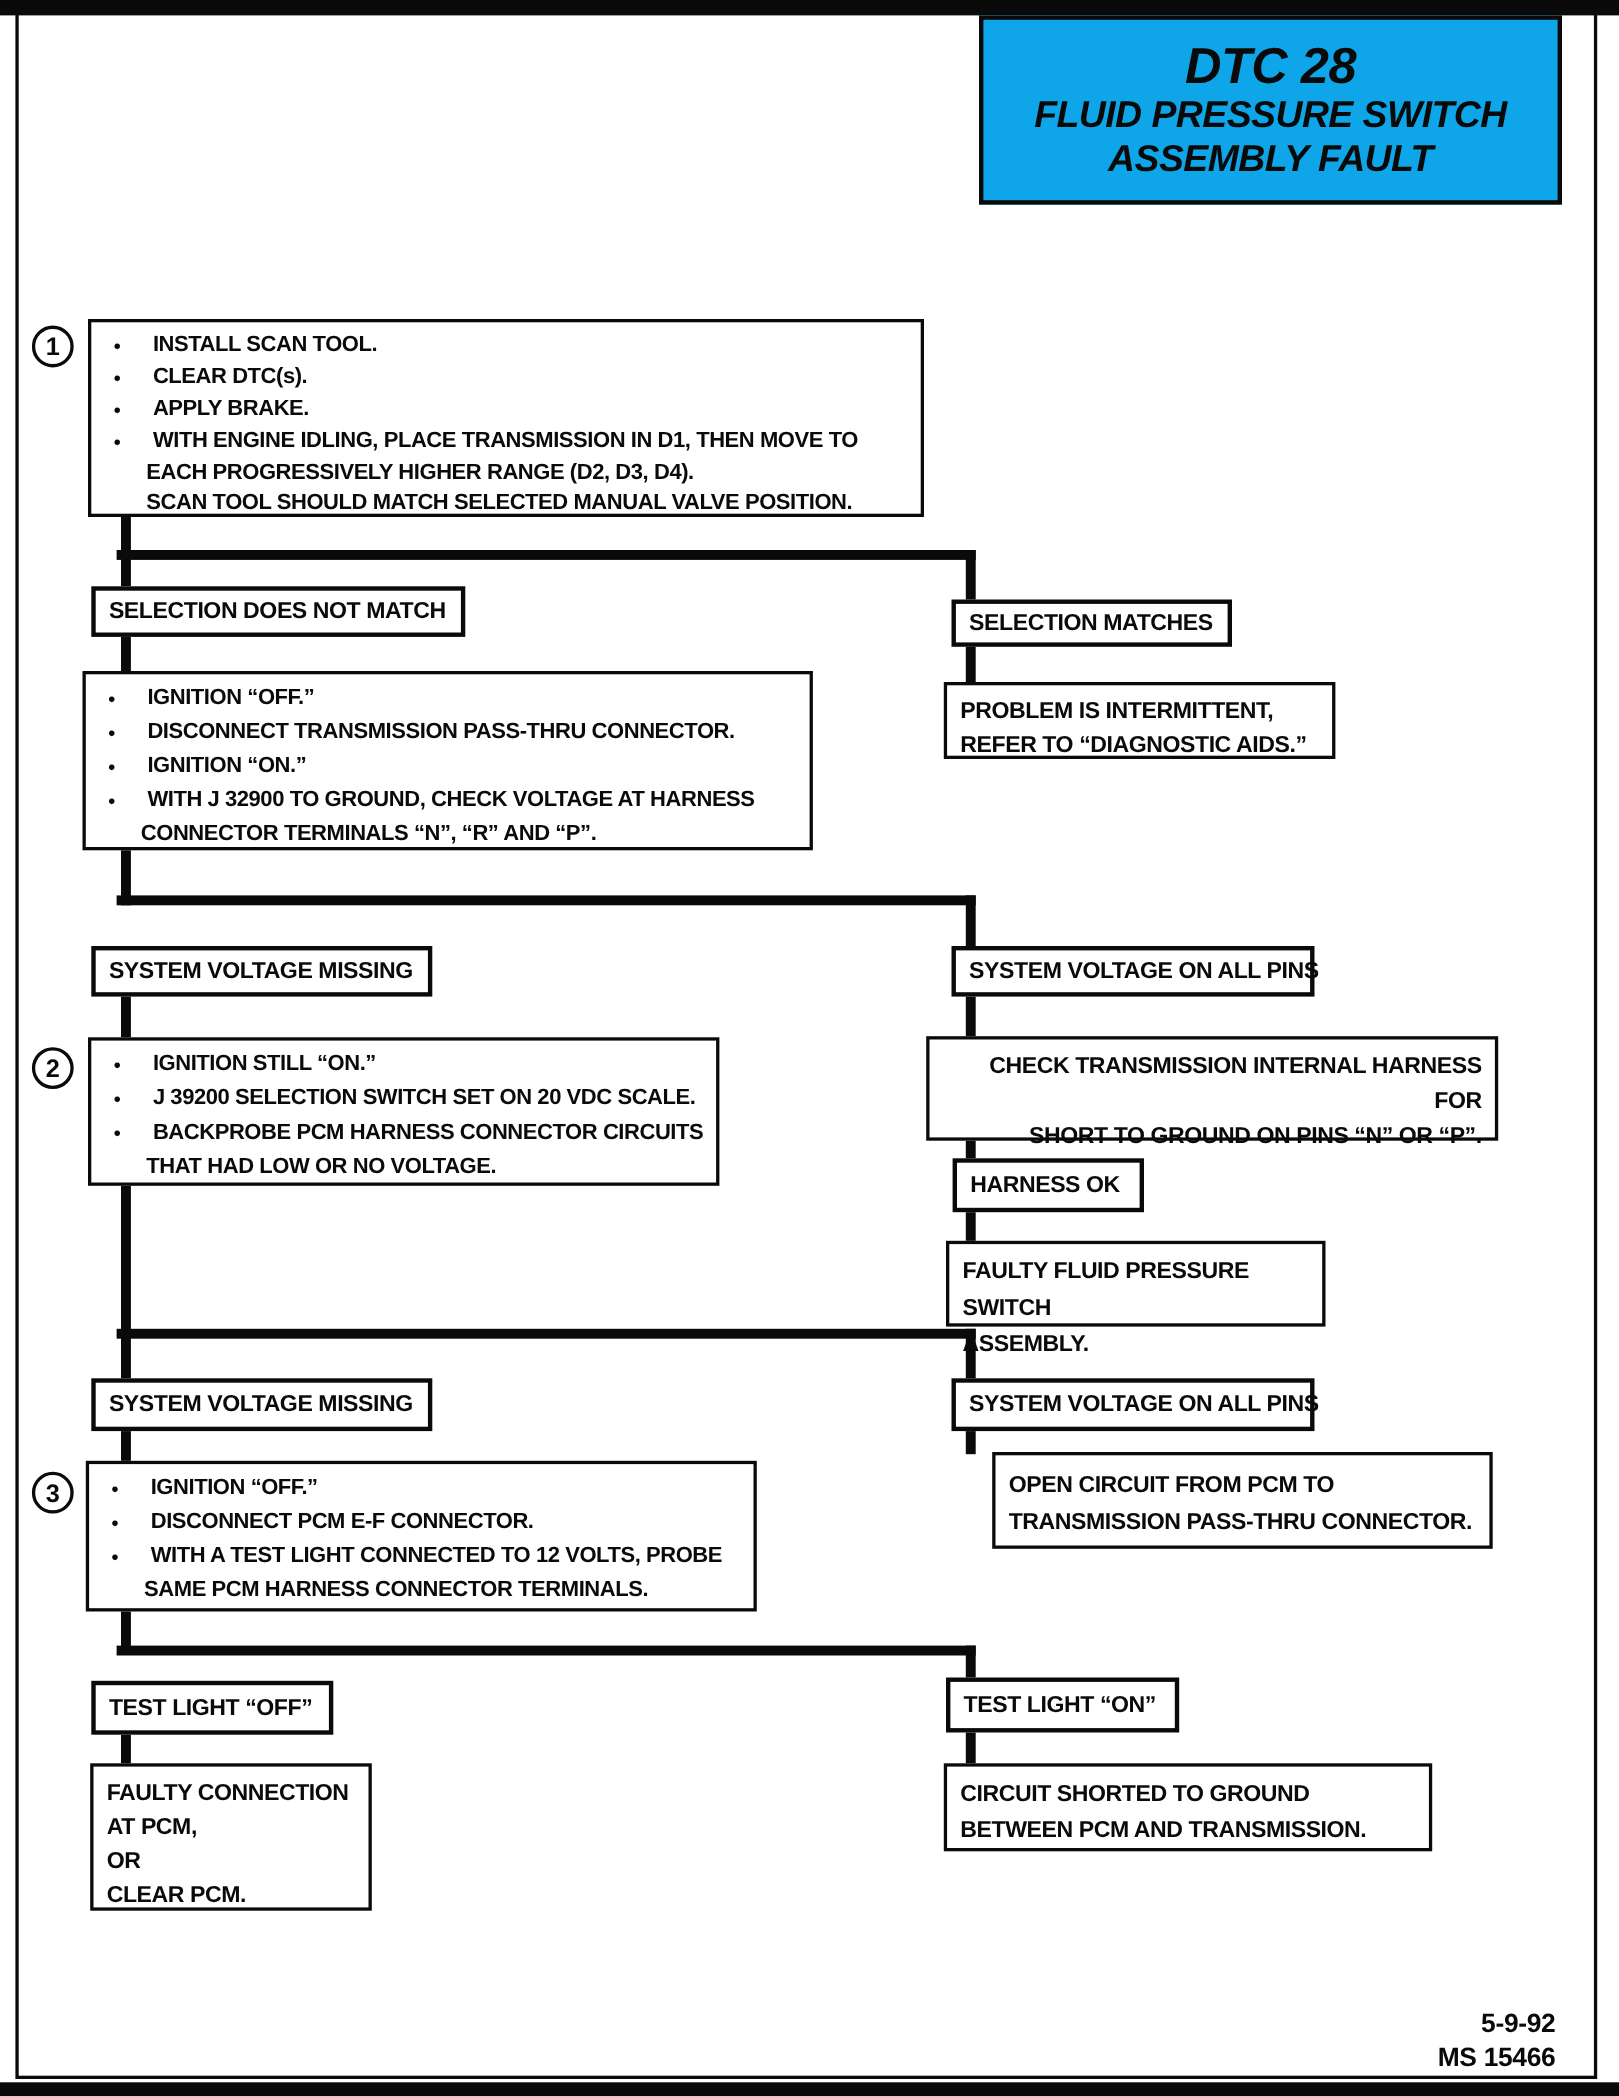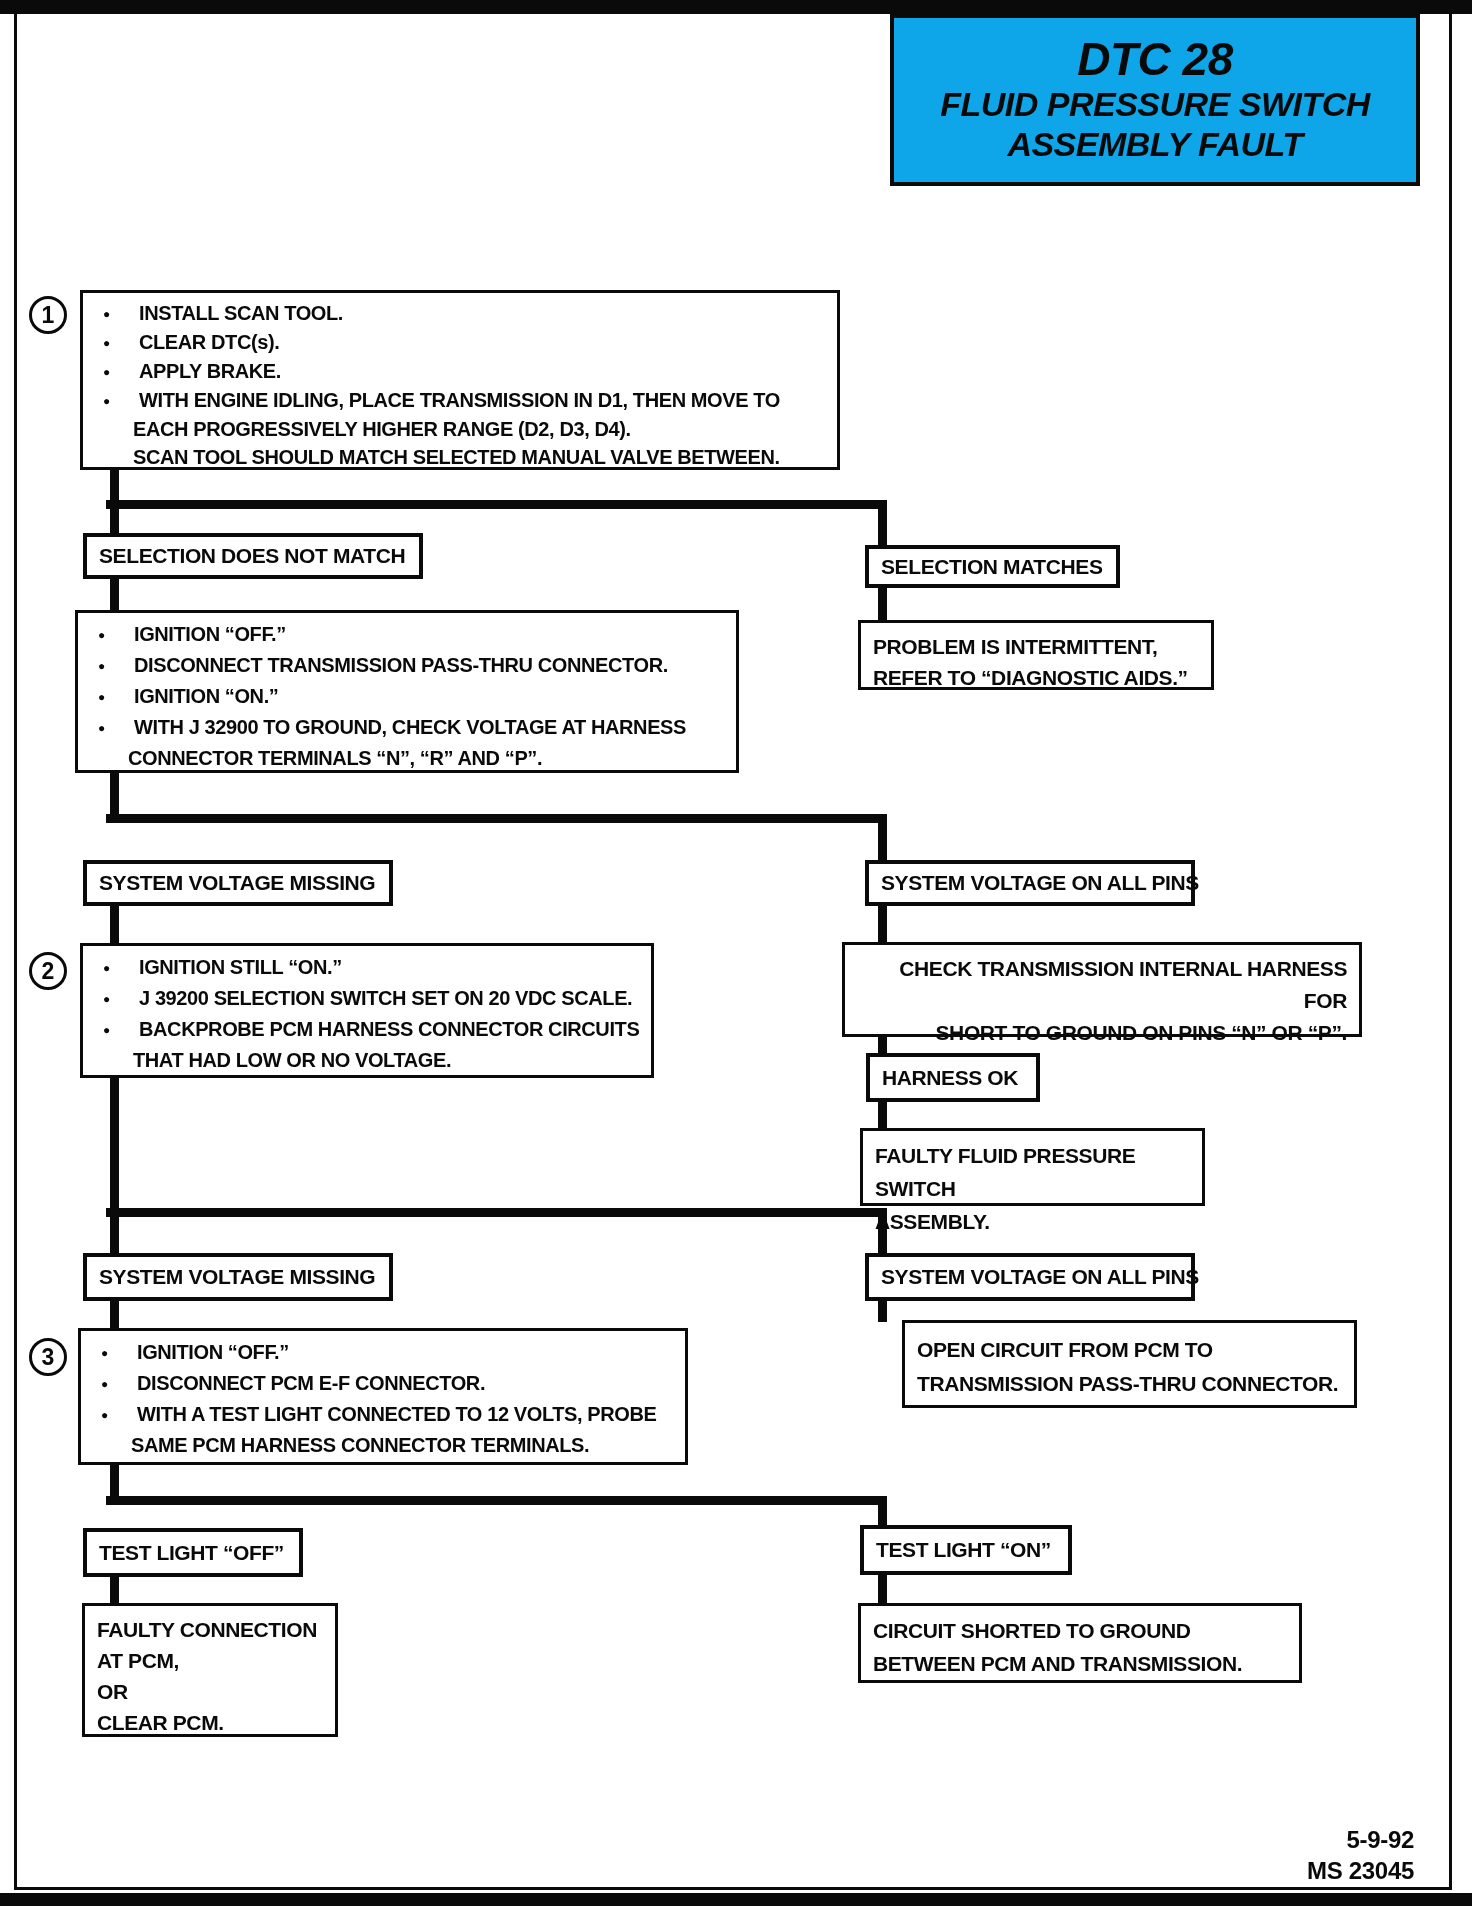--- a/index.html
+++ b/index.html
@@ -85,21 +85,21 @@
         <span>APPLY BRAKE.</span>
       </div>
     <div class="brow">
         <span class="dot">●</span>
         <span>WITH ENGINE IDLING, PLACE TRANSMISSION IN D1, THEN MOVE TO</span>
       </div>
     <div class="brow cont">
         <span>EACH PROGRESSIVELY HIGHER RANGE (D2, D3, D4).</span>
       </div>
     <div class="brow cont">
-        <span>SCAN TOOL SHOULD MATCH SELECTED MANUAL VALVE BETWEEN.</span>
+        <span>SCAN TOOL SHOULD MATCH SELECTED MANUAL VALVE POSITION.</span>
       </div>
   </div>
 
   <div class="node label-node" style="left:83px;top:533px;width:340px;height:46px;">
     <span>SELECTION DOES NOT MATCH</span>
   </div>
   <div class="node label-node" style="left:865px;top:545px;width:255px;height:43px;">
     <span>SELECTION MATCHES</span>
   </div>
   <div class="node text-node" style="left:858px;top:620px;width:356px;height:70px;">
@@ -212,16 +212,16 @@
     <div>CLEAR PCM.</div>
   </div>
 
   <div class="node text-node" style="left:858px;top:1603px;width:444px;height:80px;line-height:33px;">
     <div>CIRCUIT SHORTED TO GROUND</div>
     <div>BETWEEN PCM AND TRANSMISSION.</div>
   </div>
 
   <div class="footer">
     <div>5-9-92</div>
-    <div>MS 23045</div>
+    <div>MS 15466</div>
   </div>
 
 </div>
 
 </body></html>

